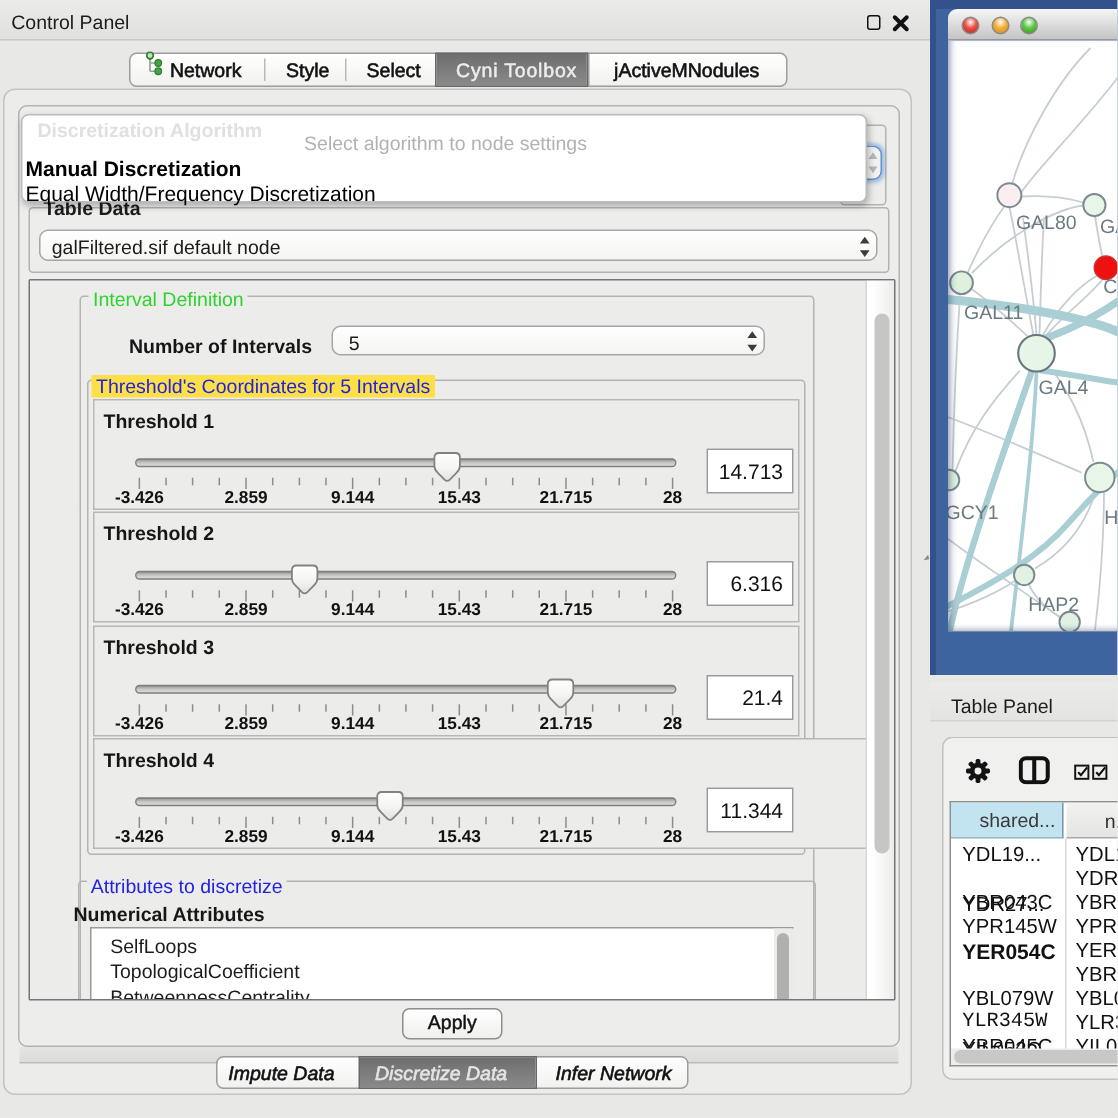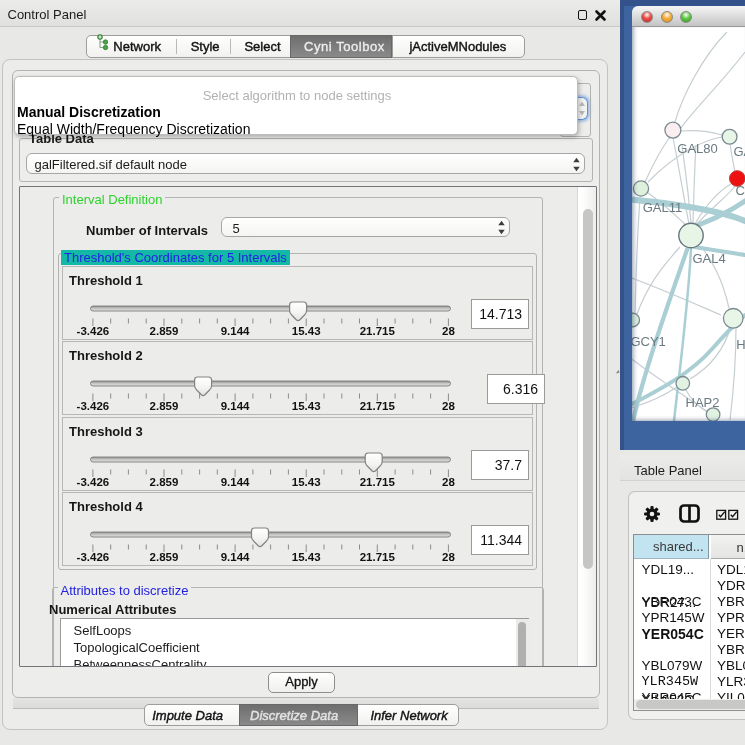--- a/index.html
+++ b/index.html
@@ -60,21 +60,21 @@
  <div class="abs" style="left:33px;top:9.5px;width:490px;height:476px;border:1px solid #b3b3b1;border-radius:3px;"></div>
  <div class="abs" style="left:39px;top:5px;font-size:13px;color:#2ed32e;background:#ececea;padding:0 3px;">Interval Definition</div>
  <div class="abs b" style="left:66px;top:35.5px;font-size:13px;color:#161616;">Number of Intervals</div>
  <div class="abs" style="left:201px;top:30px;width:289px;height:20px;background:linear-gradient(#ffffff,#f4f4f2);border:1px solid #a6a6a4;border-radius:6px;"></div>
  <div class="abs t13" style="left:212.5px;top:33.5px;">5</div>
  <svg class="abs" style="left:477px;top:33px;" width="9" height="15" viewBox="0 0 10 16">
       <path d="M5 0.5 L8.6 5.5 L1.4 5.5 Z" fill="#3c3c3c"></path>
       <path d="M5 15.5 L8.6 10.5 L1.4 10.5 Z" fill="#3c3c3c"></path>
     </svg>
  <div class="abs" style="left:38px;top:66px;width:479px;height:317px;border:1px solid #b3b3b1;border-radius:3px;"></div>
- <div class="abs" style="left:41px;top:62.5px;font-size:13px;color:#2222e0;background:#14b8a6;padding:0 3px;">Threshold's Coordinates for 5 Intervals</div>
+ <div class="abs" style="left:41px;top:62.5px;font-size:13px;color:#2222e0;background:#fde047;padding:0 3px;">Threshold's Coordinates for 5 Intervals</div>
  <svg width="0" height="0" style="position:absolute">
       <defs>
   <linearGradient id="tg" x1="0" y1="0" x2="0" y2="1">
           <stop offset="0" stop-color="#8e8e8c"></stop>
           <stop offset="0.45" stop-color="#c2c2c0"></stop>
           <stop offset="1" stop-color="#e3e3e1"></stop>
         </linearGradient>
   <linearGradient id="thg" x1="0" y1="0" x2="0" y2="1">
           <stop offset="0" stop-color="#ffffff"></stop>
           <stop offset="0.55" stop-color="#f4f4f2"></stop>
@@ -143,21 +143,21 @@
         <line x1="349.8" y1="21.5" x2="349.8" y2="26.5" stroke="#8c8c8a" stroke-width="1"></line>
         <line x1="367.6" y1="21.5" x2="367.6" y2="26.5" stroke="#8c8c8a" stroke-width="1"></line>
         <text x="29.9" y="38" text-anchor="middle" font-size="11.5" font-weight="bold" fill="#111" font-family="Liberation Sans, sans-serif">-3.426</text>
         <text x="101.0" y="38" text-anchor="middle" font-size="11.5" font-weight="bold" fill="#111" font-family="Liberation Sans, sans-serif">2.859</text>
         <text x="172.1" y="38" text-anchor="middle" font-size="11.5" font-weight="bold" fill="#111" font-family="Liberation Sans, sans-serif">9.144</text>
         <text x="243.2" y="38" text-anchor="middle" font-size="11.5" font-weight="bold" fill="#111" font-family="Liberation Sans, sans-serif">15.43</text>
         <text x="314.3" y="38" text-anchor="middle" font-size="11.5" font-weight="bold" fill="#111" font-family="Liberation Sans, sans-serif">21.715</text>
         <text x="385.4" y="38" text-anchor="middle" font-size="11.5" font-weight="bold" fill="#111" font-family="Liberation Sans, sans-serif">28</text>
         <path d="M 131.6 8 Q 131.6 5 134.6 5 L 145.6 5 Q 148.6 5 148.6 8 L 148.6 13.5 Q 148.6 16.2 146.3 18.3 L 141.9 22.7 Q 140.1 24.4 138.3 22.7 L 133.9 18.3 Q 131.6 16.2 131.6 13.5 Z" fill="url(#thg)" stroke="#82827f" stroke-width="1.2"></path>
       </svg>
-  <div class="abs" style="left:424px;top:32px;width:58px;height:30px;background:#fff;border:1px solid #9a9a98;text-align:right;font-size:14px;color:#111;line-height:28px;padding-right:6px;">6.316</div>
+  <div class="abs" style="left:408px;top:32px;width:58px;height:30px;background:#fff;border:1px solid #9a9a98;text-align:right;font-size:14px;color:#111;line-height:28px;padding-right:6px;">6.316</div>
  </div>
  <div class="abs" style="left:42px;top:229.6px;width:471px;height:74px;border:1px solid #b7b7b5;background:#ececea;">
   <div class="abs b" style="left:6px;top:6px;font-size:13px;color:#161616;">Threshold 3</div>
   <svg class="abs" style="left:0;top:30px;" width="471" height="44" viewBox="0 0 471 44">
         <rect x="27.5" y="9" width="360" height="5" rx="2.5" fill="url(#tg)" stroke="#7e7e7c" stroke-width="0.9"></rect>
         <line x1="29.9" y1="21.5" x2="29.9" y2="29" stroke="#8c8c8a" stroke-width="1"></line>
         <line x1="101.0" y1="21.5" x2="101.0" y2="29" stroke="#8c8c8a" stroke-width="1"></line>
         <line x1="172.1" y1="21.5" x2="172.1" y2="29" stroke="#8c8c8a" stroke-width="1"></line>
         <line x1="243.2" y1="21.5" x2="243.2" y2="29" stroke="#8c8c8a" stroke-width="1"></line>
         <line x1="314.3" y1="21.5" x2="314.3" y2="29" stroke="#8c8c8a" stroke-width="1"></line>
@@ -178,23 +178,23 @@
         <line x1="349.8" y1="21.5" x2="349.8" y2="26.5" stroke="#8c8c8a" stroke-width="1"></line>
         <line x1="367.6" y1="21.5" x2="367.6" y2="26.5" stroke="#8c8c8a" stroke-width="1"></line>
         <text x="29.9" y="38" text-anchor="middle" font-size="11.5" font-weight="bold" fill="#111" font-family="Liberation Sans, sans-serif">-3.426</text>
         <text x="101.0" y="38" text-anchor="middle" font-size="11.5" font-weight="bold" fill="#111" font-family="Liberation Sans, sans-serif">2.859</text>
         <text x="172.1" y="38" text-anchor="middle" font-size="11.5" font-weight="bold" fill="#111" font-family="Liberation Sans, sans-serif">9.144</text>
         <text x="243.2" y="38" text-anchor="middle" font-size="11.5" font-weight="bold" fill="#111" font-family="Liberation Sans, sans-serif">15.43</text>
         <text x="314.3" y="38" text-anchor="middle" font-size="11.5" font-weight="bold" fill="#111" font-family="Liberation Sans, sans-serif">21.715</text>
         <text x="385.4" y="38" text-anchor="middle" font-size="11.5" font-weight="bold" fill="#111" font-family="Liberation Sans, sans-serif">28</text>
         <path d="M 302.2 8 Q 302.2 5 305.2 5 L 316.2 5 Q 319.2 5 319.2 8 L 319.2 13.5 Q 319.2 16.2 316.9 18.3 L 312.5 22.7 Q 310.7 24.4 308.9 22.7 L 304.5 18.3 Q 302.2 16.2 302.2 13.5 Z" fill="url(#thg)" stroke="#82827f" stroke-width="1.2"></path>
       </svg>
-  <div class="abs" style="left:408px;top:32px;width:58px;height:30px;background:#fff;border:1px solid #9a9a98;text-align:right;font-size:14px;color:#111;line-height:28px;padding-right:6px;">37.7</div>
- </div>
- <div class="abs" style="left:42px;top:304.8px;width:471px;height:74px;border:1px solid #b7b7b5;background:#ececea;">
+  <div class="abs" style="left:408px;top:32px;width:58px;height:30px;background:#fff;border:1px solid #9a9a98;text-align:right;font-size:14px;color:#111;line-height:28px;padding-right:6px;">21.4</div>
+ </div>
+ <div class="abs" style="left:42px;top:304.8px;width:535px;height:74px;border:1px solid #b7b7b5;background:#ececea;">
   <div class="abs b" style="left:6px;top:6px;font-size:13px;color:#161616;">Threshold 4</div>
   <svg class="abs" style="left:0;top:30px;" width="471" height="44" viewBox="0 0 471 44">
         <rect x="27.5" y="9" width="360" height="5" rx="2.5" fill="url(#tg)" stroke="#7e7e7c" stroke-width="0.9"></rect>
         <line x1="29.9" y1="21.5" x2="29.9" y2="29" stroke="#8c8c8a" stroke-width="1"></line>
         <line x1="101.0" y1="21.5" x2="101.0" y2="29" stroke="#8c8c8a" stroke-width="1"></line>
         <line x1="172.1" y1="21.5" x2="172.1" y2="29" stroke="#8c8c8a" stroke-width="1"></line>
         <line x1="243.2" y1="21.5" x2="243.2" y2="29" stroke="#8c8c8a" stroke-width="1"></line>
         <line x1="314.3" y1="21.5" x2="314.3" y2="29" stroke="#8c8c8a" stroke-width="1"></line>
         <line x1="385.4" y1="21.5" x2="385.4" y2="29" stroke="#8c8c8a" stroke-width="1"></line>
         <line x1="47.7" y1="21.5" x2="47.7" y2="26.5" stroke="#8c8c8a" stroke-width="1"></line>
@@ -238,20 +238,21 @@
 <div class="abs" style="left:268px;top:672px;width:67px;height:20.5px;background:linear-gradient(#ffffff,#eFeFed);border:1px solid #8e8e8c;border-radius:5px;text-align:center;font-size:13px;color:#111;line-height:18.5px;-webkit-text-stroke:0.3px #111;">Apply</div>
 <div class="abs" style="left:144px;top:704px;width:315px;height:22px;font-style:italic;">
  <div class="abs" style="left:0;top:0;width:315px;height:22px;background:linear-gradient(#ffffff,#f1f1ef);border:1px solid #9d9d9b;border-radius:5px;"></div>
  <div class="abs" style="left:94.8px;top:0;width:119.4px;height:22px;background:linear-gradient(#6e6e6e,#8a8a8a);border:1px solid #686866;"></div>
  <div class="abs tab" style="left:8.2px;top:3.5px;">Impute Data</div>
  <div class="abs" style="left:106px;top:3.5px;font-size:13px;color:#e4e4e4;-webkit-text-stroke:0.4px #e4e4e4;">Discretize Data</div>
  <div class="abs tab" style="left:226.4px;top:3.5px;">Infer Network</div>
 </div>
 
 <div class="abs" style="left:14px;top:76px;width:564px;height:59px;background:#fff;border:1px solid #bcbcba;border-radius:5px;box-shadow:1px 2px 5px rgba(0,0,0,0.28);z-index:50;">
+ <div class="abs b" style="left:10px;top:2px;font-size:13px;color:#e0e0de;">Discretization Algorithm</div>
  <div class="abs" style="left:0;top:11px;width:564px;text-align:center;font-size:13px;color:#b2b2b0;">Select algorithm to node settings</div>
  <div class="abs b" style="left:2px;top:26.5px;font-size:14px;color:#000;">Manual Discretization</div>
  <div class="abs" style="left:2px;top:43.5px;font-size:14px;color:#000;">Equal Width/Frequency Discretization</div>
 </div>
 
 <div class="abs" style="left:620px;top:0;width:125px;height:450px;background:#3e64a0;"></div>
 <div class="abs" style="left:620px;top:0;width:125px;height:6px;background:#33518a;"></div>
 <div class="abs" style="left:620px;top:0;width:4px;height:450px;background:#33518a;"></div>
 <div class="abs" style="left:632px;top:6px;width:113px;height:21px;background:linear-gradient(#f6f6f6,#c4c4c4);border-radius:6px 0 0 0;border-bottom:1px solid #999;"></div>
 <div class="abs" style="left:641.3px;top:10.9px;width:12px;height:12px;border-radius:50%;background:radial-gradient(circle at 50% 28%, rgba(255,255,255,0.9) 0%, #ee4b42 45%, #b02c24 100%);border:0.5px solid #8a8a8a;"></div>

